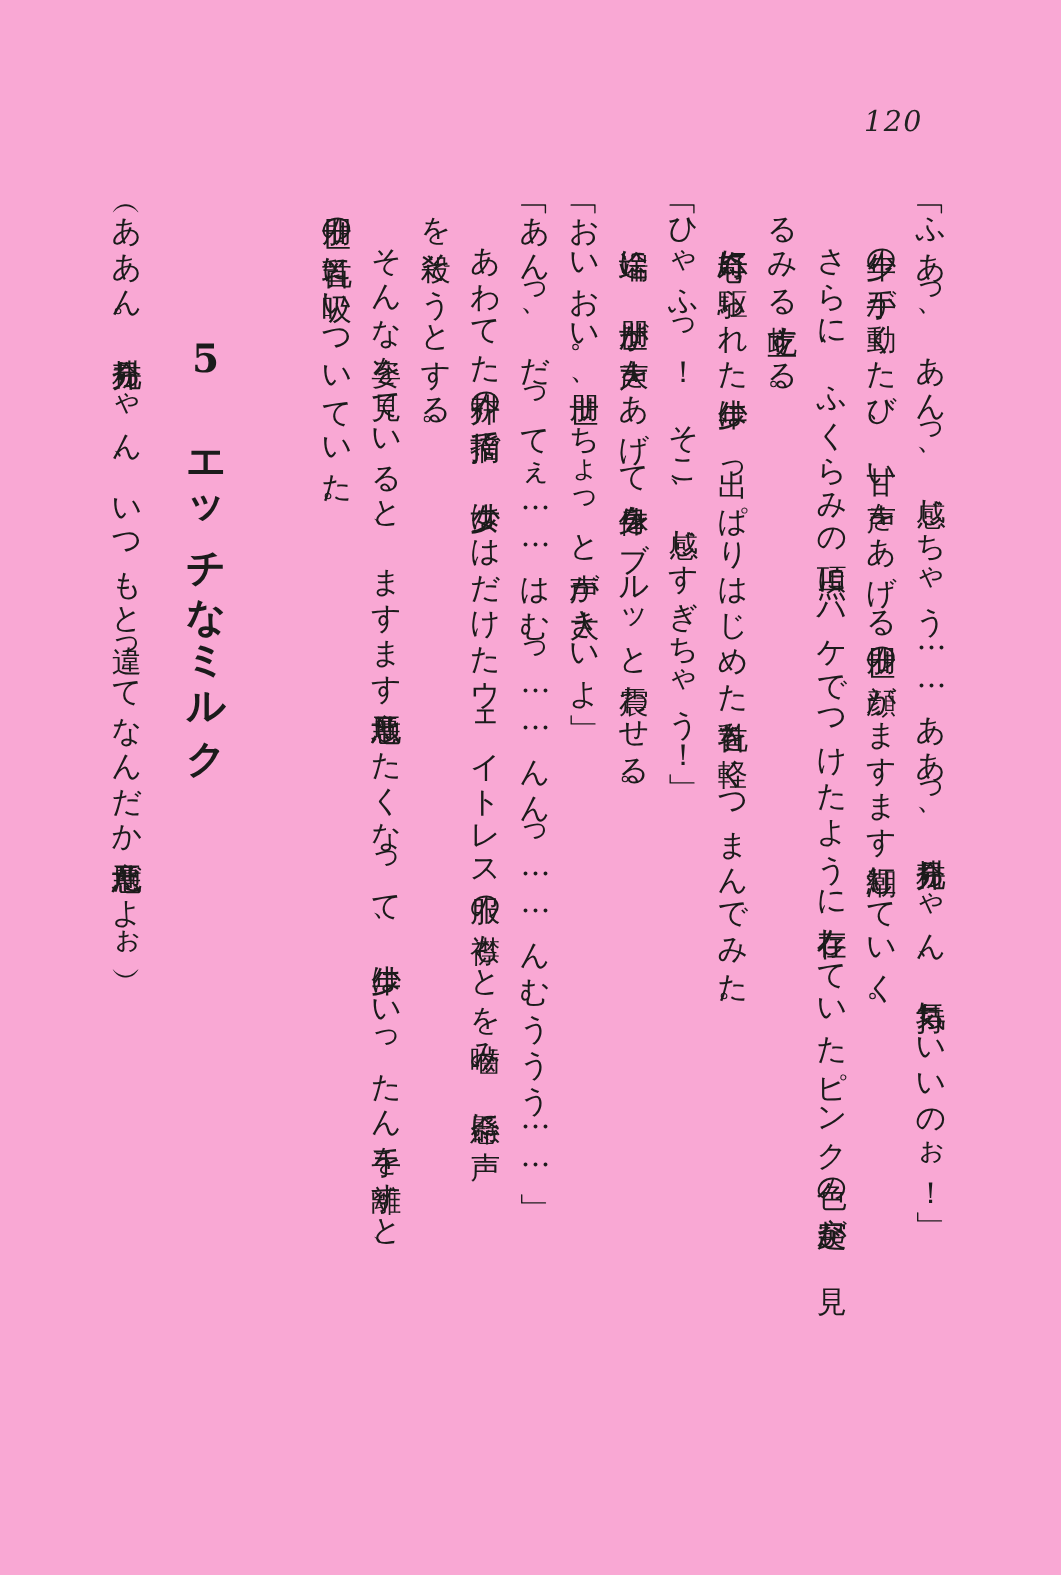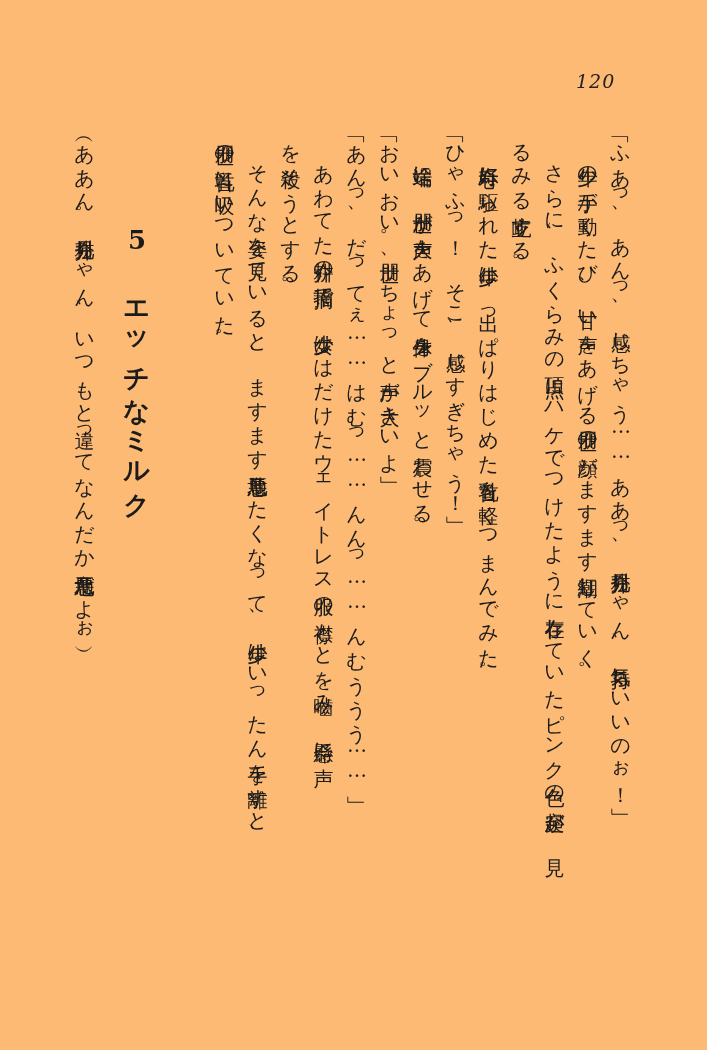--- a/index.html
+++ b/index.html
@@ -4,21 +4,21 @@
 <style>
   html, body {
     margin: 0;
     padding: 0;
     background: #ffffff;
   }
   .page {
     position: relative;
     width: 707px;
     height: 1050px;
-    background: #fdba74;
+    background: #f9a8d4;
     overflow: hidden;
     font-family: "DejaVu Serif", "Liberation Serif", serif;
     color: #1b1b1b;
   }
   .page-number {
     position: absolute;
     top: 70px;
     left: 576px;
     font-size: 19px;
     font-style: italic;

